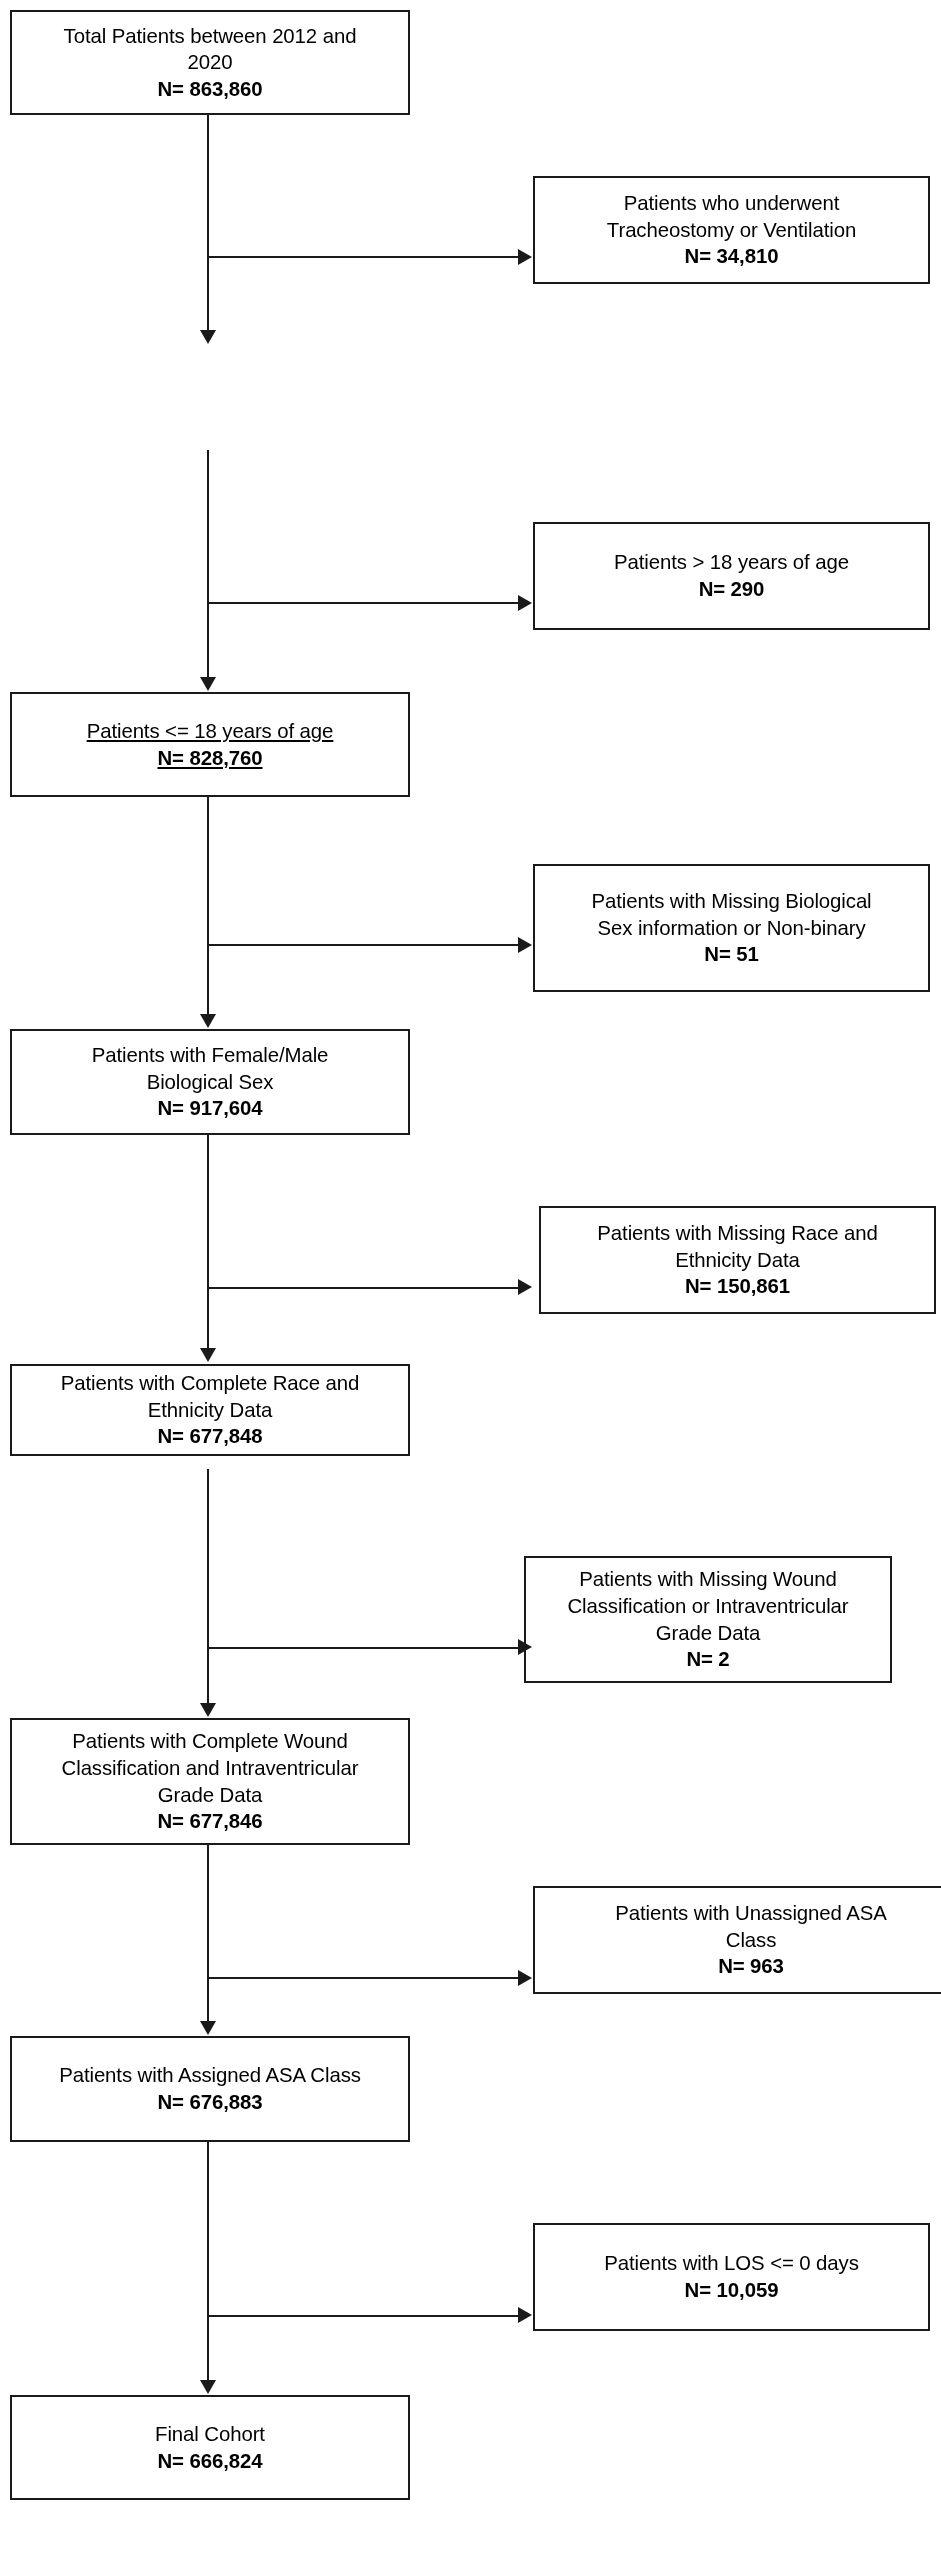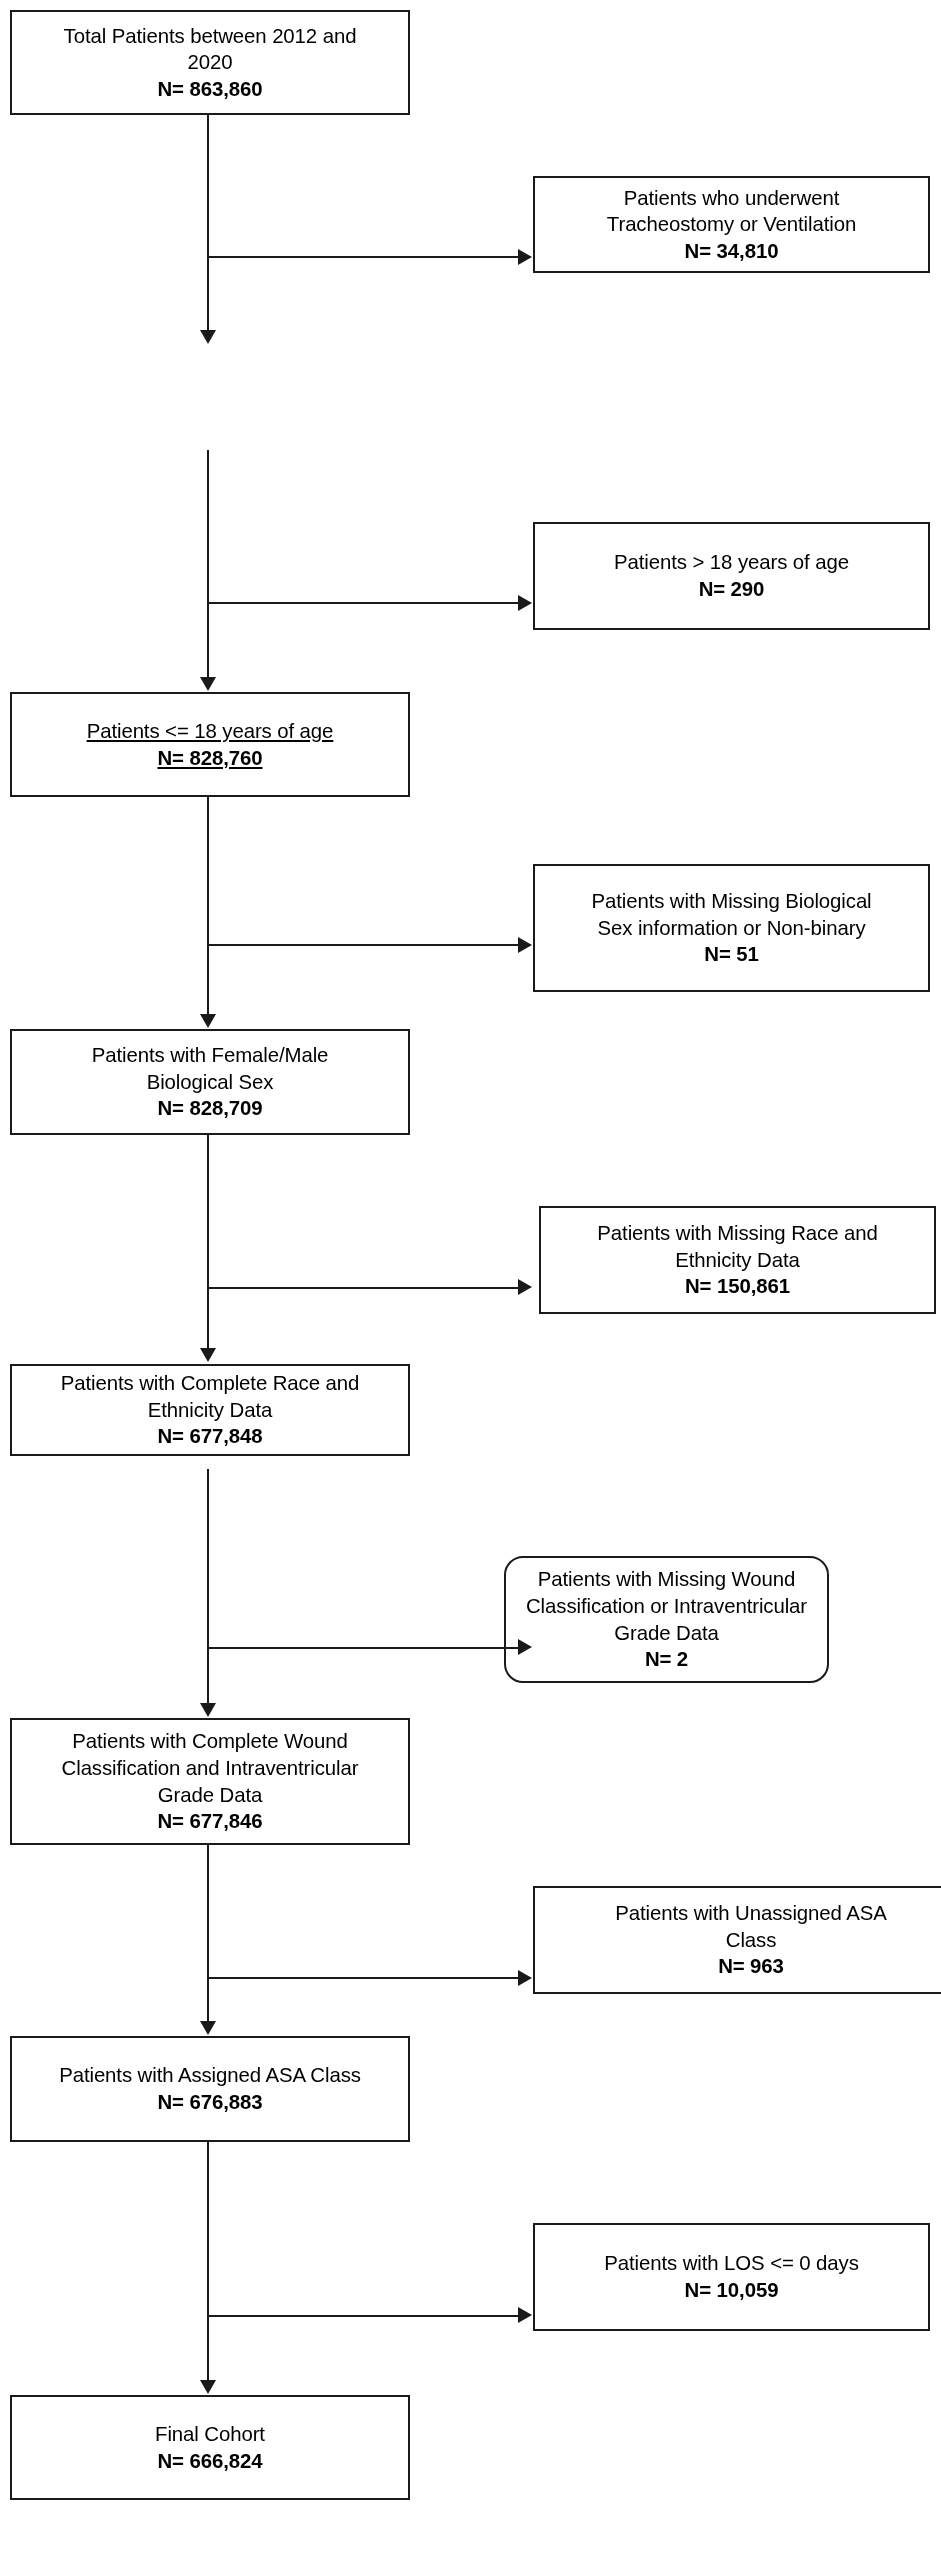--- a/index.html
+++ b/index.html
@@ -86,21 +86,21 @@
 
 
   <div class="node" style="left:10px; top:692px; width:400px; height:105px;text-decoration:underline;">
     <span class="line">Patients &lt;= 18 years of age</span>
     <span class="count">N= 828,760</span>
   </div>
 
   <div class="node" style="left:10px; top:1029px; width:400px; height:106px;">
     <span class="line">Patients with Female/Male</span>
     <span class="line">Biological Sex</span>
-    <span class="count">N= 828,709</span>
+    <span class="count">N= 917,604</span>
   </div>
 
   <div class="node" style="left:10px; top:1364px; width:400px; height:92px;">
     <span class="line">Patients with Complete Race and</span>
     <span class="line">Ethnicity Data</span>
     <span class="count">N= 677,848</span>
   </div>
 
   <div class="node" style="left:10px; top:1718px; width:400px; height:127px;">
     <span class="line">Patients with Complete Wound</span>
@@ -112,21 +112,21 @@
   <div class="node" style="left:10px; top:2036px; width:400px; height:106px;">
     <span class="line">Patients with Assigned ASA Class</span>
     <span class="count">N= 676,883</span>
   </div>
 
   <div class="node" style="left:10px; top:2395px; width:400px; height:105px;">
     <span class="line">Final Cohort</span>
     <span class="count">N= 666,824</span>
   </div>
 
-  <div class="node" style="left:533px; top:176px; width:397px; height:97px;">
+  <div class="node" style="left:533px; top:176px; width:397px; height:108px;">
     <span class="line">Patients who underwent</span>
     <span class="line">Tracheostomy or Ventilation</span>
     <span class="count">N= 34,810</span>
   </div>
 
   <div class="node" style="left:533px; top:522px; width:397px; height:108px;">
     <span class="line">Patients &gt; 18 years of age</span>
     <span class="count">N= 290</span>
   </div>
 
@@ -135,21 +135,21 @@
     <span class="line">Sex information or Non-binary</span>
     <span class="count">N= 51</span>
   </div>
 
   <div class="node" style="left:533px; top:1206px; width:397px; height:108px;margin-left:6px;">
     <span class="line">Patients with Missing Race and</span>
     <span class="line">Ethnicity Data</span>
     <span class="count">N= 150,861</span>
   </div>
 
-  <div class="node" style="left:504px; top:1556px; width:325px; height:127px;border-radius:19px;">
+  <div class="node" style="left:524px; top:1556px; width:368px; height:127px;">
     <span class="line">Patients with Missing Wound</span>
     <span class="line">Classification or Intraventricular</span>
     <span class="line">Grade Data</span>
     <span class="count">N= 2</span>
   </div>
 
   <div class="node" style="left:533px; top:1886px; width:436px; height:108px;">
     <span class="line">Patients with Unassigned ASA</span>
     <span class="line">Class</span>
     <span class="count">N= 963</span>

